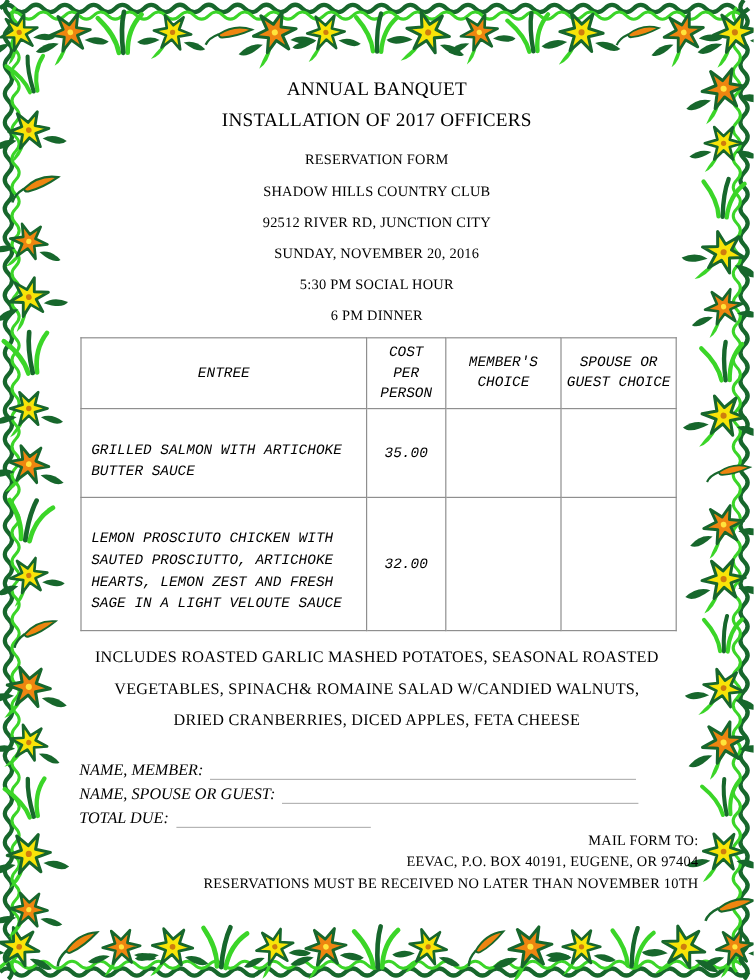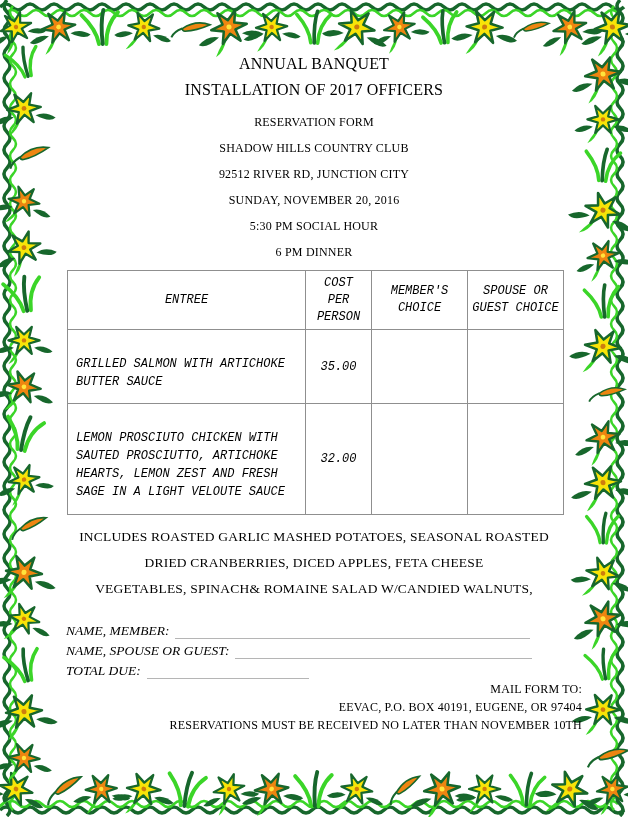--- a/index.html
+++ b/index.html
@@ -2,21 +2,21 @@
 <html><head>
 <meta charset="utf-8">
 <style>
   html,body{margin:0;padding:0;}
   body{
     width:628px;height:817px;position:relative;overflow:hidden;
     background:#ffffff;color:#000;
     font-family:"Liberation Serif","DejaVu Serif",serif;
   }
   #floral-border{position:absolute;top:0;left:0;z-index:1;pointer-events:none;}
-  .content{position:absolute;left:46px;top:51px;width:536px;z-index:2;}
+  .content{position:absolute;left:46px;top:62px;width:536px;z-index:2;}
 
   .title-block{ text-align:center; font-size:16px; line-height:26px; letter-spacing:.2px;}
   .event-block{ text-align:center; font-size:12px; line-height:26px; margin-top:6px; letter-spacing:.2px;}
 
   table.menu{
     border-collapse:collapse; margin-left:21px; margin-top:5px;
     table-layout:fixed; width:496px;font-family:Liberation Mono, monospace;
   }
   table.menu td, table.menu th{
     border:1px solid #8f8f8f; vertical-align:middle;
@@ -476,22 +476,22 @@
       <td class="entree">LEMON PROSCIUTO CHICKEN WITH SAUTED PROSCIUTTO, ARTICHOKE HEARTS, LEMON ZEST AND FRESH SAGE IN A LIGHT VELOUTE SAUCE</td>
       <td class="cost">32.00</td>
       <td></td>
       <td></td>
     </tr>
   </tbody>
     </table>
 
   <div class="includes-block">
     <div>INCLUDES ROASTED GARLIC MASHED POTATOES, SEASONAL ROASTED</div>
+    <div>VEGETABLES,  SPINACH&amp; ROMAINE SALAD W/CANDIED WALNUTS,</div>
     <div>DRIED CRANBERRIES, DICED APPLES, FETA CHEESE</div>
-    <div>VEGETABLES,  SPINACH&amp; ROMAINE SALAD W/CANDIED WALNUTS,</div>
   </div>
 
   <div class="form-block">
     <div class="form-row row-member">
       <span class="lbl">NAME, MEMBER:</span>
       <span class="blank grow"></span>
     </div>
     <div class="form-row row-spouse">
       <span class="lbl">NAME, SPOUSE OR GUEST:</span>
       <span class="blank grow"></span>

